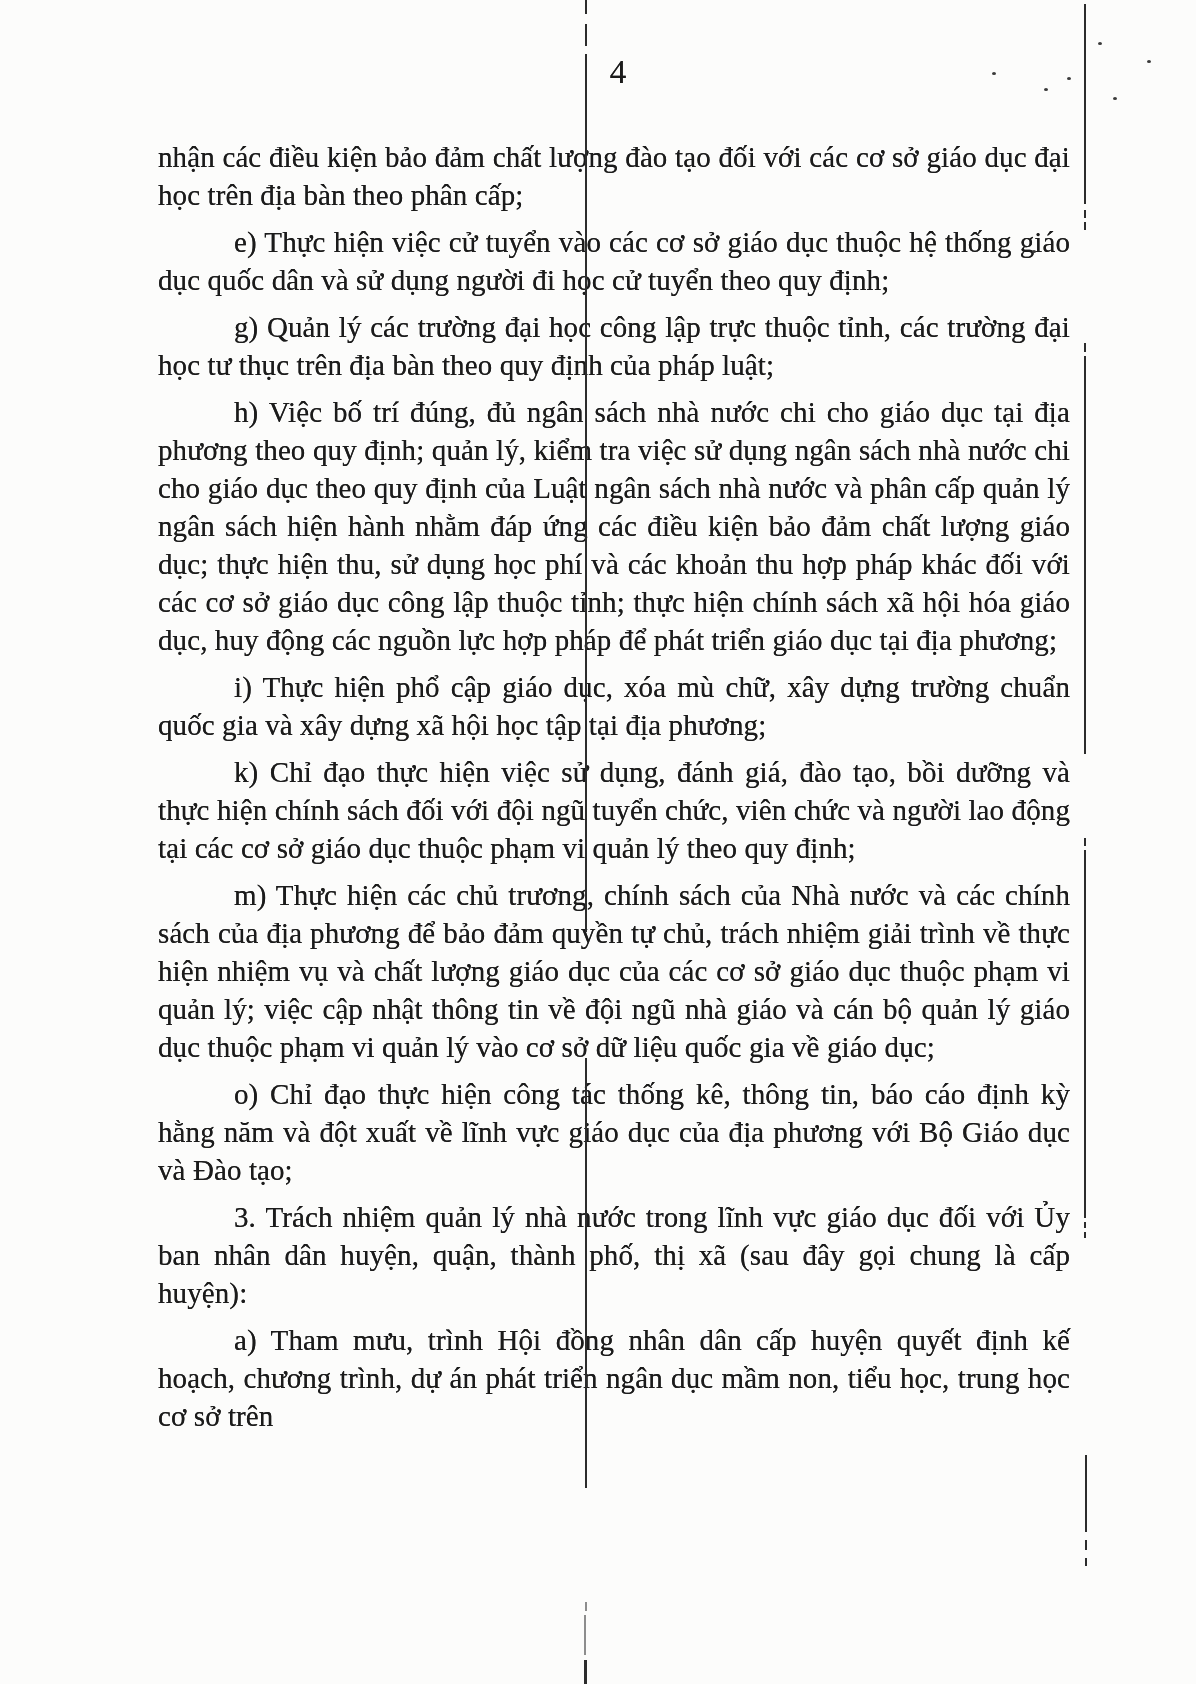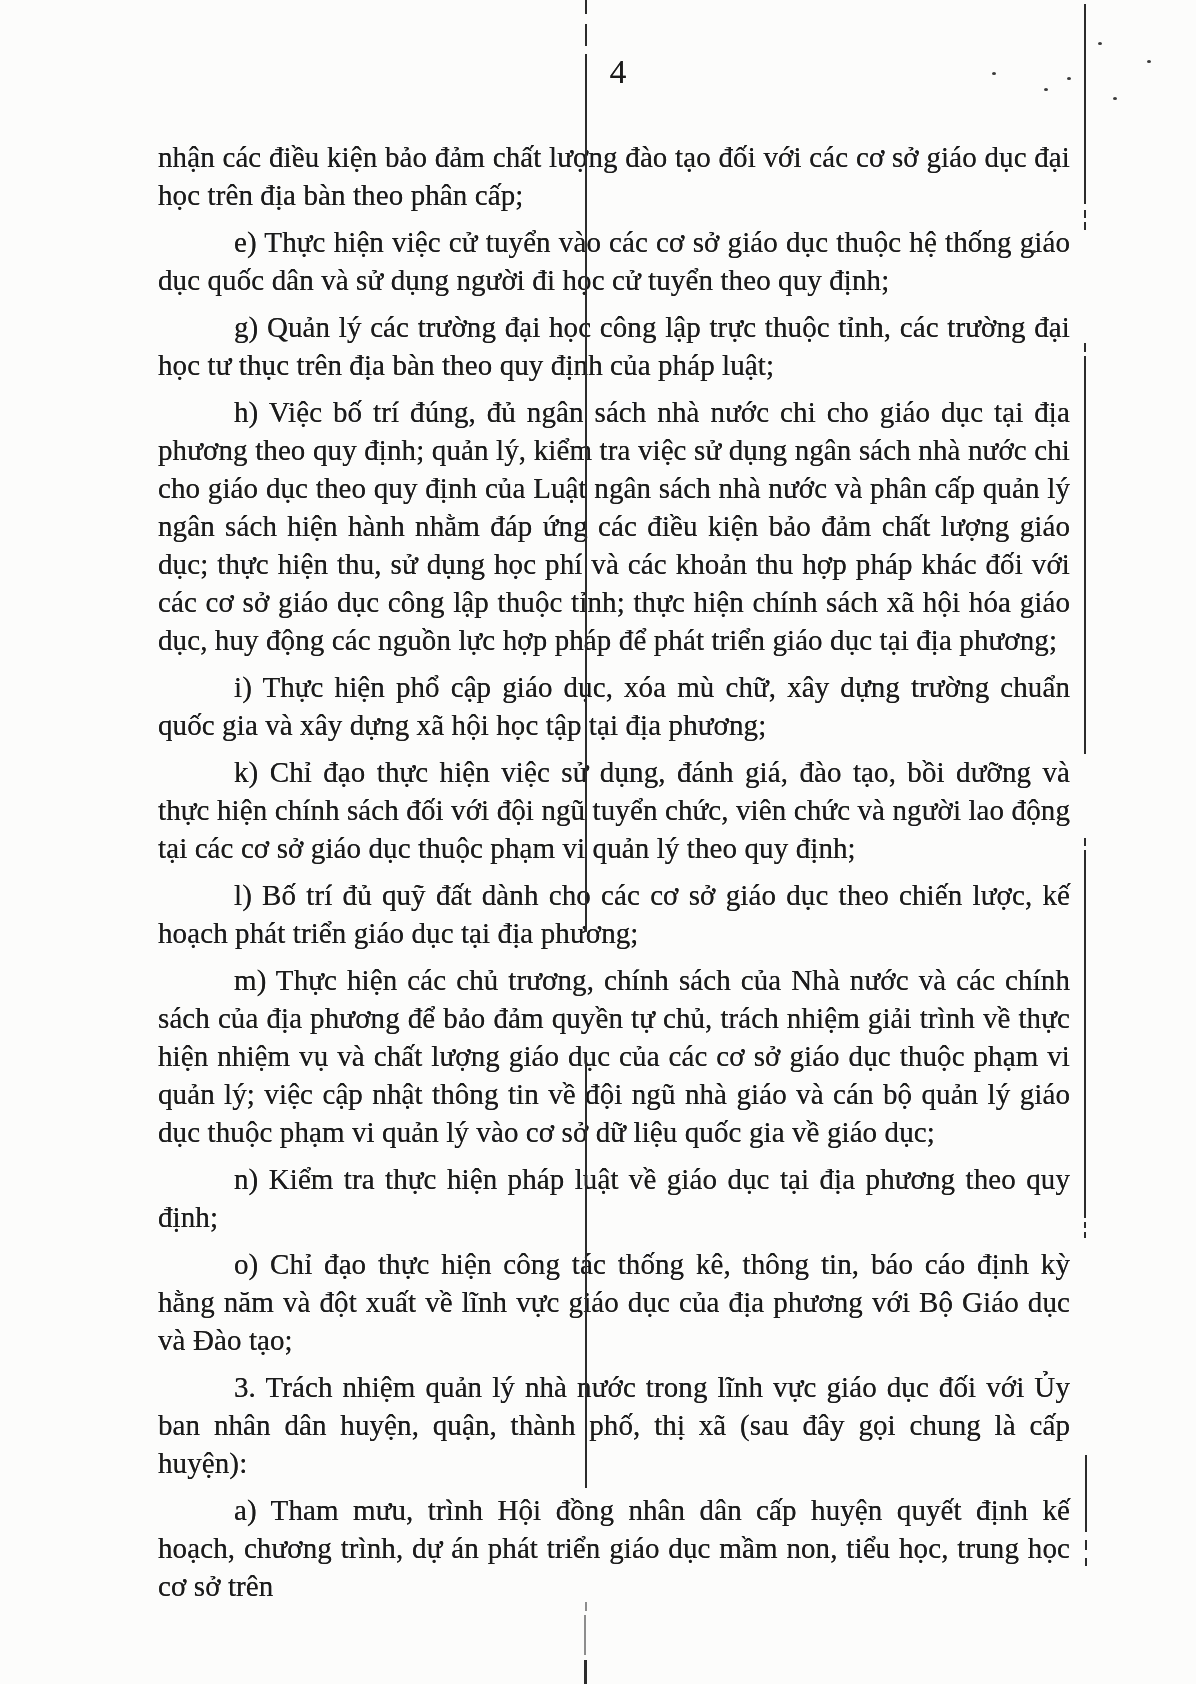--- a/index.html
+++ b/index.html
@@ -69,26 +69,24 @@
 
   <div class="page-number">4</div>
 
   <div class="text-block">
     <p class="cont">nhận các điều kiện bảo đảm chất lượng đào tạo đối với các cơ sở giáo dục đại học trên địa bàn theo phân cấp;</p>
     <p class="ind">e) Thực hiện việc cử tuyển vào các cơ sở giáo dục thuộc hệ thống giáo dục quốc dân và sử dụng người đi học cử tuyển theo quy định;</p>
     <p class="ind">g) Quản lý các trường đại học công lập trực thuộc tỉnh, các trường đại học tư thục trên địa bàn theo quy định của pháp luật;</p>
     <p class="ind">h) Việc bố trí đúng, đủ ngân sách nhà nước chi cho giáo dục tại địa phương theo quy định; quản lý, kiểm tra việc sử dụng ngân sách nhà nước chi cho giáo dục theo quy định của Luật ngân sách nhà nước và phân cấp quản lý ngân sách hiện hành nhằm đáp ứng các điều kiện bảo đảm chất lượng giáo dục; thực hiện thu, sử dụng học phí và các khoản thu hợp pháp khác đối với các cơ sở giáo dục công lập thuộc tỉnh; thực hiện chính sách xã hội hóa giáo dục, huy động các nguồn lực hợp pháp để phát triển giáo dục tại địa phương;</p>
     <p class="ind">i) Thực hiện phổ cập giáo dục, xóa mù chữ, xây dựng trường chuẩn quốc gia và xây dựng xã hội học tập tại địa phương;</p>
     <p class="ind">k) Chỉ đạo thực hiện việc sử dụng, đánh giá, đào tạo, bồi dưỡng và thực hiện chính sách đối với đội ngũ tuyển chức, viên chức và người lao động tại các cơ sở giáo dục thuộc phạm vi quản lý theo quy định;</p>
-    <p class="ind">l) Bố trí đủ quỹ đất dành cho các cơ sở giáo dục theo chiến lược, kế hoạch phát triển giáo dục tại địa phương;</p>
     <p class="ind">m) Thực hiện các chủ trương, chính sách của Nhà nước và các chính sách của địa phương để bảo đảm quyền tự chủ, trách nhiệm giải trình về thực hiện nhiệm vụ và chất lượng giáo dục của các cơ sở giáo dục thuộc phạm vi quản lý; việc cập nhật thông tin về đội ngũ nhà giáo và cán bộ quản lý giáo dục thuộc phạm vi quản lý vào cơ sở dữ liệu quốc gia về giáo dục;</p>
-    <p class="ind">n) Kiểm tra thực hiện pháp luật về giáo dục tại địa phương theo quy định;</p>
     <p class="ind">o) Chỉ đạo thực hiện công tác thống kê, thông tin, báo cáo định kỳ hằng năm và đột xuất về lĩnh vực giáo dục của địa phương với Bộ Giáo dục và Đào tạo;</p>
     <p class="ind">3. Trách nhiệm quản lý nhà nước trong lĩnh vực giáo dục đối với Ủy ban nhân dân huyện, quận, thành phố, thị xã (sau đây gọi chung là cấp huyện):</p>
-    <p class="ind">a) Tham mưu, trình Hội đồng nhân dân cấp huyện quyết định kế hoạch, chương trình, dự án phát triển giáo dục mầm non, tiểu học, trung học cơ sở trên</p>
+    <p class="ind">a) Tham mưu, trình Hội đồng nhân dân cấp huyện quyết định kế hoạch, chương trình, dự án phát triển ngân dục mầm non, tiểu học, trung học cơ sở trên</p>
   </div>
 
   <div class="vseg" style="left:585px; top:0;    height:14px;"></div>
   <div class="vseg" style="left:585px; top:24px; height:22px;"></div>
   <div class="vseg" style="left:585px; top:54px; height:878px;"></div>
   <div class="vseg" style="left:585px; top:1058px; height:430px;"></div>
   <div class="vseg light" style="left:585px; top:1602px; height:9px;"></div>
   <div class="vseg light" style="left:584px; top:1615px; height:40px;"></div>
   <div class="vseg" style="left:584px; top:1660px; height:24px; width:3px;"></div>
 

